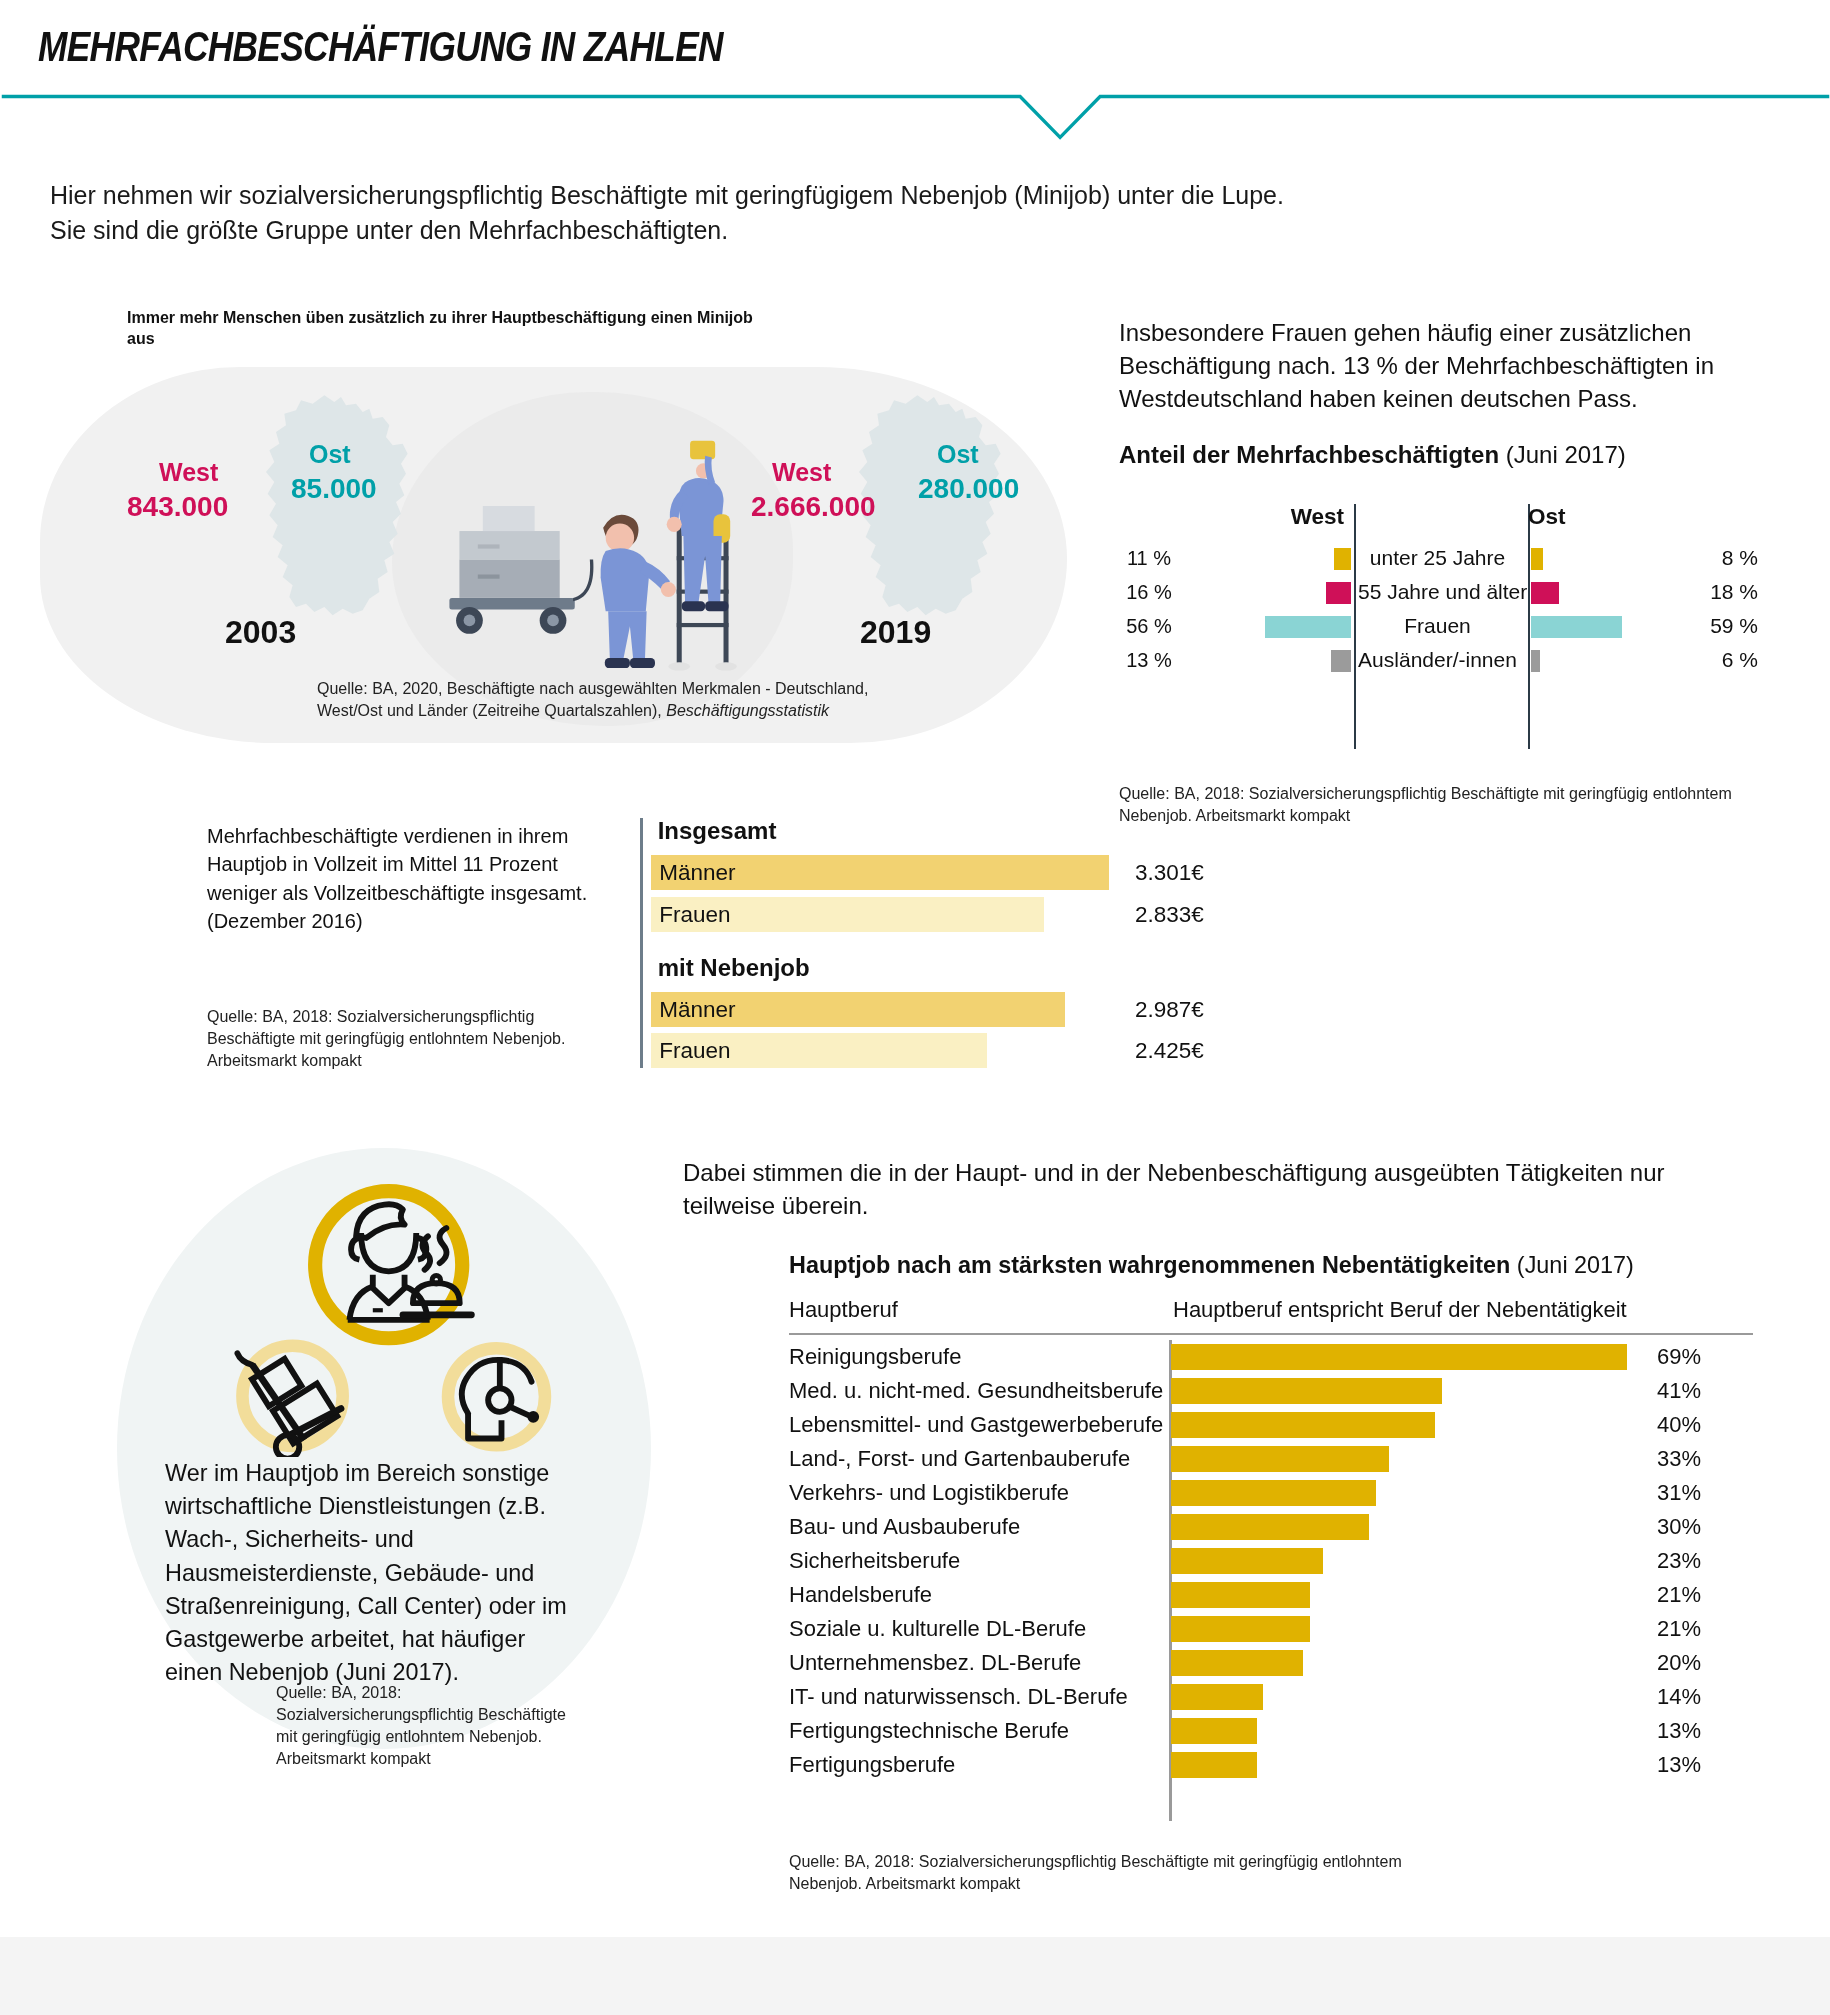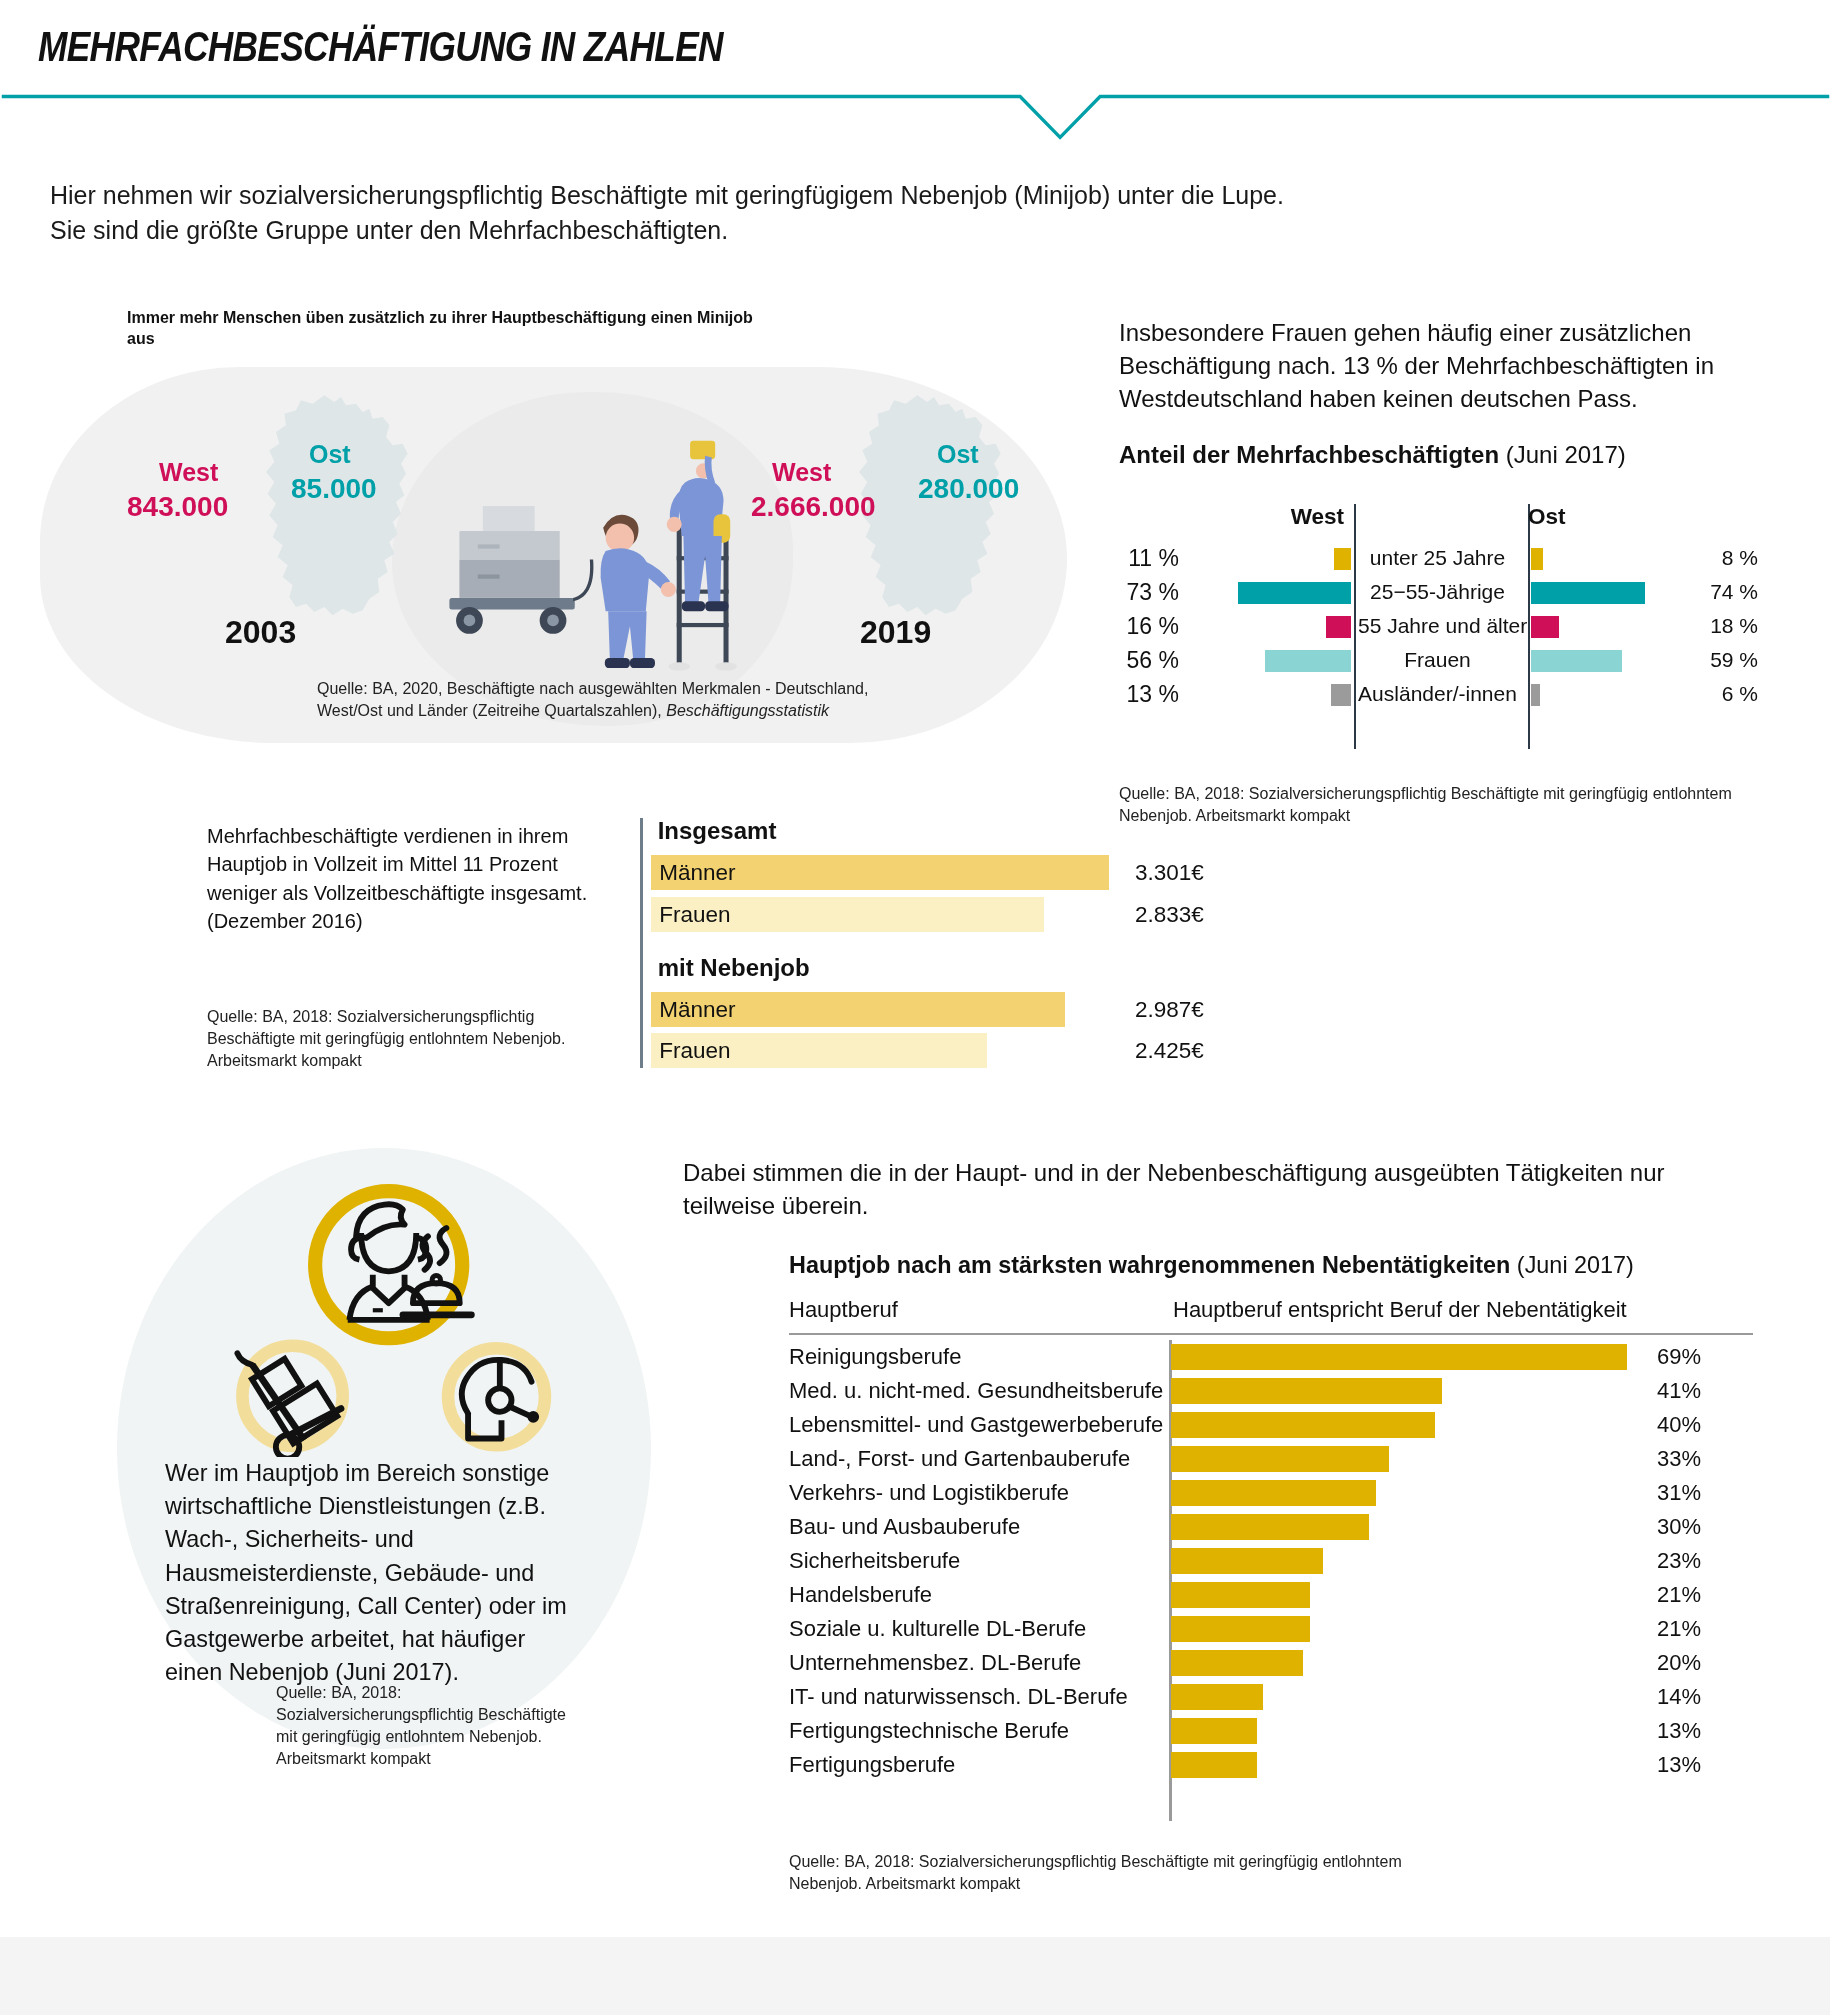--- a/index.html
+++ b/index.html
@@ -78,21 +78,21 @@
   #bf-title{
     position:absolute;left:1119px;top:441px;width:660px;font-size:24px;
   }
   #bf-title b{font-weight:bold;}
   #bf{position:absolute;left:1119px;top:504px;width:635px;}
   .bf-head{position:relative;height:37px;}
   .bf-head .h-west{position:absolute;left:0;width:225px;text-align:right;font-size:22.5px;font-weight:bold;}
   .bf-head .h-ost{position:absolute;left:409px;width:225px;text-align:left;font-size:22.5px;font-weight:bold;}
   .bf-rows{position:relative;}
   .bf-row{position:relative;height:34px;}
-  .bf-pct-l{position:absolute;left:0;width:60px;text-align:right;font-size:23px;line-height:34px;}
+  .bf-pct-l{position:absolute;left:0;width:60px;text-align:center;font-size:20px;line-height:34px;}
   .bf-barbox-l{position:absolute;left:60px;width:172px;height:34px;}
   .bf-barbox-l .b{position:absolute;right:0;top:6.7px;height:22px;}
   .bf-cat{position:absolute;left:239px;width:159px;text-align:center;font-size:21px;line-height:34px;white-space:nowrap;}
   .bf-barbox-r{position:absolute;left:412px;width:172px;height:34px;}
   .bf-barbox-r .b{position:absolute;left:0;top:6.7px;height:22px;}
   .bf-pct-r{position:absolute;left:589px;width:50px;text-align:right;font-size:21px;line-height:34px;}
   .bf-axis{position:absolute;width:1.7px;background:#2b3a46;}
   #bf-axis-l{left:1354px;top:504px;height:245px;}
   #bf-axis-r{left:1528px;top:504px;height:245px;}
   #bf-source{
@@ -262,31 +262,20 @@
       <div class="bf-row">
         <div class="bf-pct-l">11 %</div>
         <div class="bf-barbox-l">
           <div class="b" style="width:17px;background:#e0b200"></div>
         </div>
         <div class="bf-cat">unter 25 Jahre</div>
         <div class="bf-barbox-r">
           <div class="b" style="width:12.4px;background:#e0b200"></div>
         </div>
         <div class="bf-pct-r">8 %</div>
-      </div>
-      <div class="bf-row">
-        <div class="bf-pct-l">73 %</div>
-        <div class="bf-barbox-l">
-          <div class="b" style="width:113px;background:#00a0a8"></div>
-        </div>
-        <div class="bf-cat">25−55-Jährige</div>
-        <div class="bf-barbox-r">
-          <div class="b" style="width:114px;background:#00a0a8"></div>
-        </div>
-        <div class="bf-pct-r">74 %</div>
       </div>
       <div class="bf-row">
         <div class="bf-pct-l">16 %</div>
         <div class="bf-barbox-l">
           <div class="b" style="width:25px;background:#cf1058"></div>
         </div>
         <div class="bf-cat">55 Jahre und älter</div>
         <div class="bf-barbox-r">
           <div class="b" style="width:28px;background:#cf1058"></div>
         </div>

